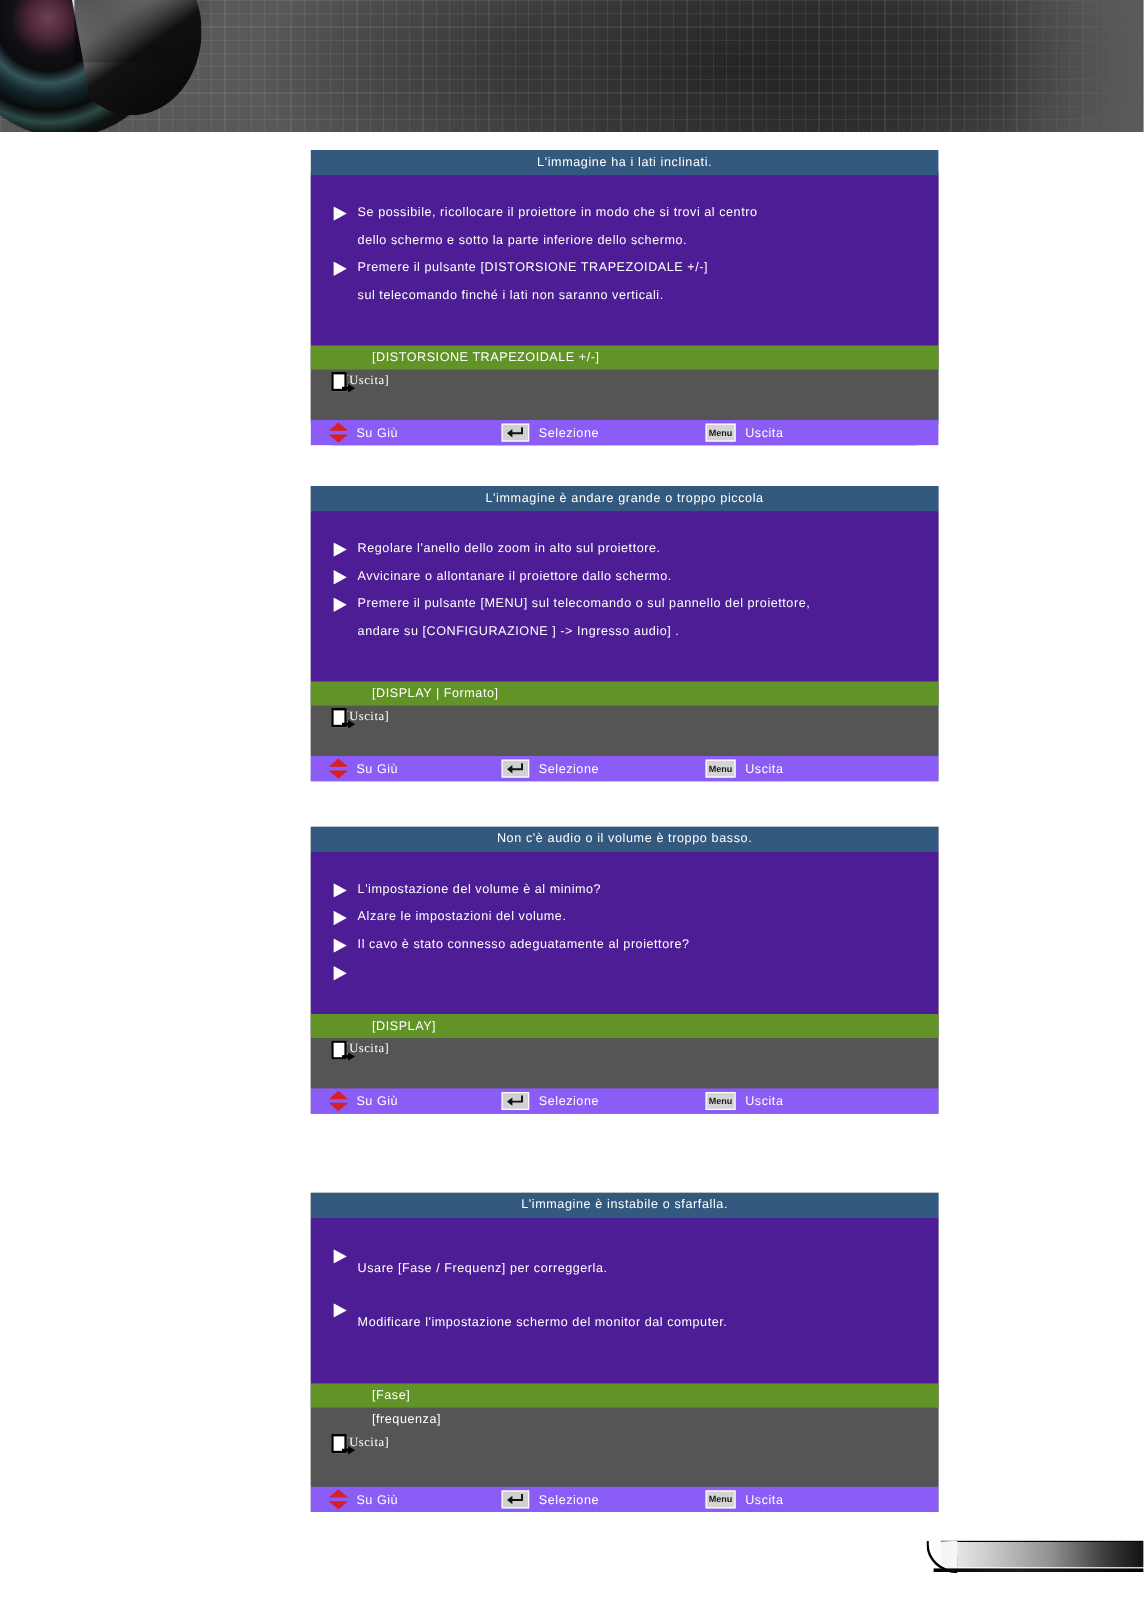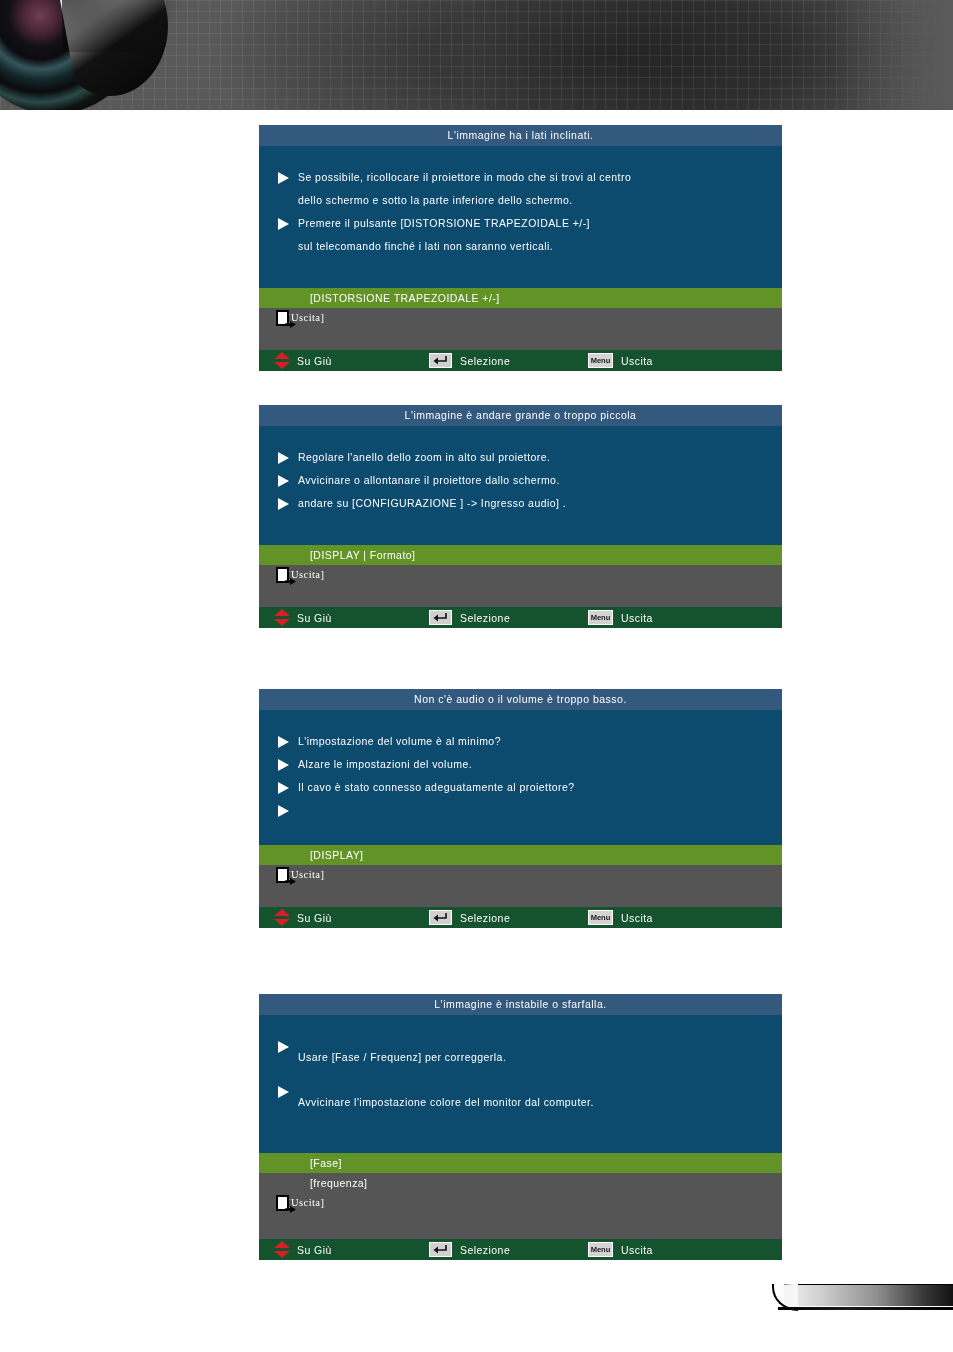--- a/index.html
+++ b/index.html
@@ -100,21 +100,21 @@
   .osd-title {
     height:21px; line-height:21px;
     background:#34597e;
     text-align:center;
     font-size:10.5px;
     letter-spacing:0.5px;
     color:#ffffff;
   }
   .osd-body {
     padding: 20px 0 0 0;
-    background:#0c4a6e;
+    background:#4c1d95;
   }
   .bullet-row {
     display:flex;
     align-items:flex-start;
     padding: 0 0 0 18px;
   }
   .bullet-tri {
     flex:0 0 auto;
     width:13px;
     margin-top:6px;
@@ -157,32 +157,32 @@
   }
   .exit-arrow {
     position:absolute; left:9px; top:5px;
     width:11px; height:7px;
   }
 
   .osd-spacer { height:22px; background:#555555; }
 
   .osd-footer {
     height:21px;
-    background:#14532d;
+    background:#8b5cf6;
     display:flex;
     align-items:center;
     position:relative;
   }
   .foot-item {
     display:flex; align-items:center;
     position:absolute;
     height:21px;
   }
   .foot-updown { left:14px; }
-  .foot-select { left:170px; }
+  .foot-select { left:159px; }
   .foot-exit    { left:329px; }
   .ud-icon { width:18px; height:17px; margin-right:6px; }
   .enter-btn {
     width:23px; height:15px;
     background:#d0d0d0;
     border:1px solid #ffffff;
     margin-right:8px;
     display:flex; align-items:center; justify-content:center;
   }
   .menu-btn {
@@ -299,20 +299,21 @@
             <div class="bullet-line">Avvicinare o allontanare il proiettore dallo schermo.</div>
           </div>
         </div>
         <div class="bullet-row">
           <span class="bullet-tri">
             <svg width="13" height="12" viewBox="0 0 13 12">
               <polygon points="1,0 12,6 1,12" fill="#ffffff"></polygon>
             </svg>
           </span>
           <div class="bullet-lines">
+            <div class="bullet-line">Premere il pulsante [MENU] sul telecomando o sul pannello del proiettore,</div>
             <div class="bullet-line">andare su [CONFIGURAZIONE ] -&gt; Ingresso audio] .</div>
           </div>
         </div>
         <div style="height: 30px;"></div>
       </div>
       <div class="osd-options">
         <div class="opt selected"><span>[DISPLAY | Formato]</span></div>
         <div class="opt exit"><span class="exit-icon">
             <span class="exit-door">
               <span class="exit-door-inner"></span>
@@ -440,21 +441,21 @@
             <div class="bullet-line">Usare [Fase / Frequenz] per correggerla.</div>
           </div>
         </div>
         <div class="bullet-row tall">
           <span class="bullet-tri">
             <svg width="13" height="12" viewBox="0 0 13 12">
               <polygon points="1,0 12,6 1,12" fill="#ffffff"></polygon>
             </svg>
           </span>
           <div class="bullet-lines">
-            <div class="bullet-line">Avvicinare l'impostazione colore del monitor dal computer.</div>
+            <div class="bullet-line">Modificare l'impostazione schermo del monitor dal computer.</div>
           </div>
         </div>
         <div style="height: 28px;"></div>
       </div>
       <div class="osd-options">
         <div class="opt selected"><span>[Fase]</span></div>
         <div class="opt"><span>[frequenza]</span></div>
         <div class="opt exit"><span class="exit-icon">
             <span class="exit-door">
               <span class="exit-door-inner"></span>

